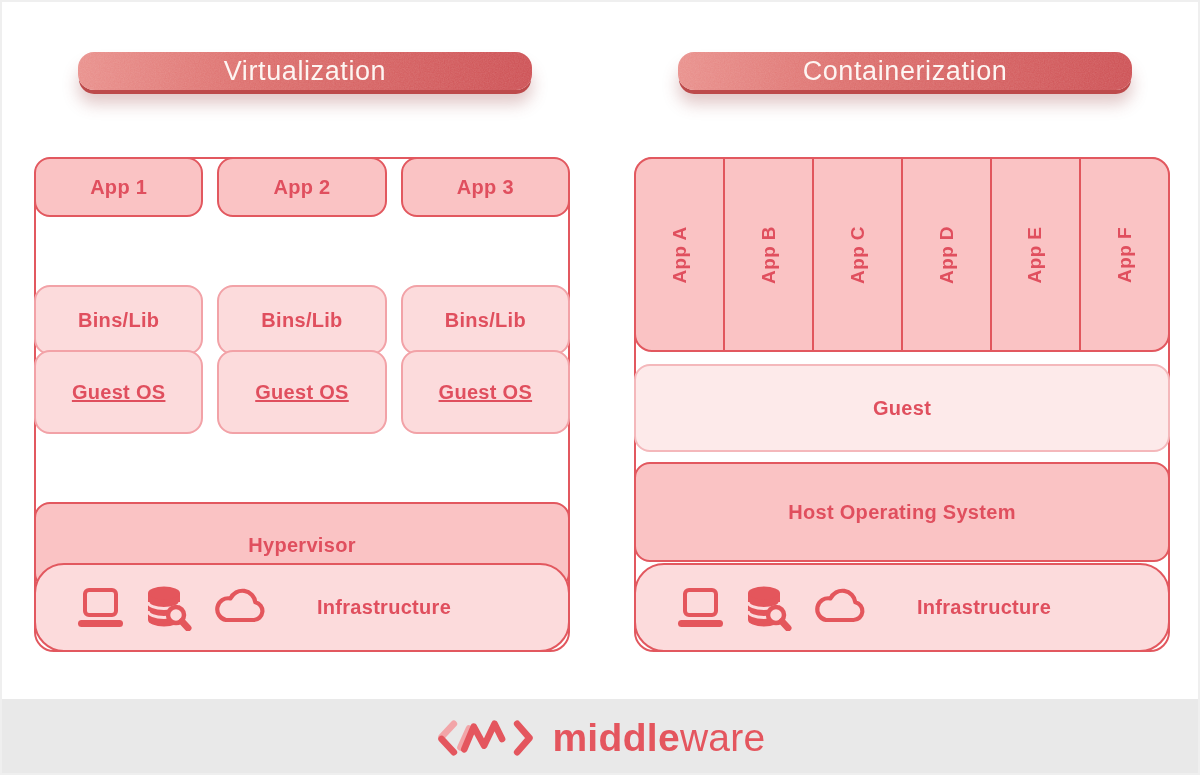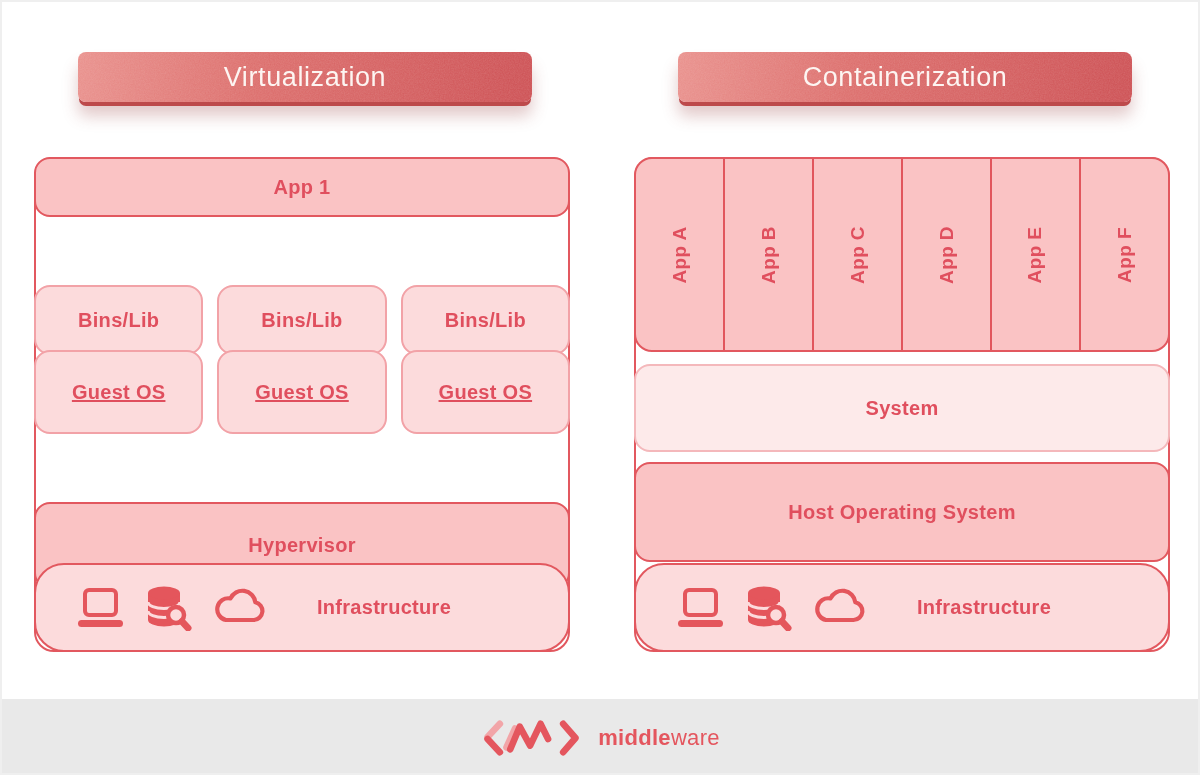--- a/index.html
+++ b/index.html
@@ -3,21 +3,21 @@
 <meta charset="utf-8">
 <style>
   * { margin:0; padding:0; box-sizing:border-box; }
   body { background:#ffffff; font-family:"Liberation Sans","DejaVu Sans",sans-serif; }
   .canvas{
     position:relative; width:1200px; height:775px; background:#ffffff;
     border:2px solid #efefef; overflow:hidden;
   }
   
   .pill{
-    position:absolute; top:50px; width:454px; height:50px; border-radius:8px;
+    position:absolute; top:50px; width:454px; height:38px; border-radius:16px;
     background:linear-gradient(97deg,#e9908c 0%,#dc6d6b 38%,#cc4e52 100%);
     box-shadow:0 5px 0 -1px #bd4a4b, 0 14px 16px rgba(150,60,60,.28);
     display:flex; align-items:center; justify-content:center; overflow:hidden;
   }
   .pill-left{ left:76px; }
   .pill-right{ left:676px; }
   .pill .grain{ position:absolute; inset:0; width:100%; height:100%; opacity:.35; }
   .pill-label{
     position:relative; color:#fdf5f2; font-size:27px; font-weight:500; letter-spacing:.6px;
   }
@@ -57,21 +57,21 @@
   .app-col{ flex:1; display:flex; align-items:center; justify-content:center;
             border-right:2px solid #e1565d; }
   .app-col:last-child{ border-right:none; }
   .vtext{ transform:rotate(-90deg); white-space:nowrap; color:#e04f5e;
           font-size:19px; font-weight:600; letter-spacing:.4px; }
   
   .footer{
     position:absolute; left:-2px; right:-2px; top:697px; height:78px; background:#e9e9e9;
     display:flex; align-items:center; justify-content:center; gap:14px;
   }
-  .brand{ font-size:22px; color:#e4565e; letter-spacing:.3px; }
+  .brand{ font-size:39px; color:#e4565e; letter-spacing:.3px; }
   .brand .bold{ font-weight:700; }
   .brand .lightw{ font-weight:400; }
   .hidden-defs{ position:absolute; width:0; height:0; }
 </style>
 </head>
 <body>
 
 <div class="canvas">
 
   <svg class="hidden-defs" aria-hidden="true">
@@ -94,20 +94,22 @@
     <svg class="grain">
         <rect width="100%" height="100%" filter="url(#grainf)"></rect>
       </svg>
     <span class="pill-label">Containerization</span>
   </div>
 
   <div class="panel panel-left">
 
     <div class="row row-apps">
       <div class="box cell mid-pink">App 1</div>
+      <div class="box cell mid-pink">App 2</div>
+      <div class="box cell mid-pink">App 3</div>
     </div>
 
     <div class="row row-bins">
       <div class="box cell light-pink">Bins/Lib</div>
       <div class="box cell light-pink">Bins/Lib</div>
       <div class="box cell light-pink">Bins/Lib</div>
     </div>
 
     <div class="row row-guest">
       <div class="box cell light-pink">Guest OS</div>
@@ -155,21 +157,21 @@
           <span class="vtext">App D</span>
         </div>
       <div class="app-col">
           <span class="vtext">App E</span>
         </div>
       <div class="app-col">
           <span class="vtext">App F</span>
         </div>
     </div>
 
-    <div class="box band docker">System</div>
+    <div class="box band docker">Guest</div>
 
     <div class="box band mid-pink hostos">Host Operating System</div>
 
     <div class="band infra">
       <div class="infra-icons">
         <svg width="48" height="42" viewBox="0 0 48 42">
           <rect x="9" y="3" width="31" height="25" rx="4" fill="none" stroke="#e4565c" stroke-width="4"></rect>
           <rect x="2" y="33" width="45" height="7" rx="3.5" fill="#e4565c"></rect>
         </svg>
         <svg width="48" height="46" viewBox="0 0 48 46">

